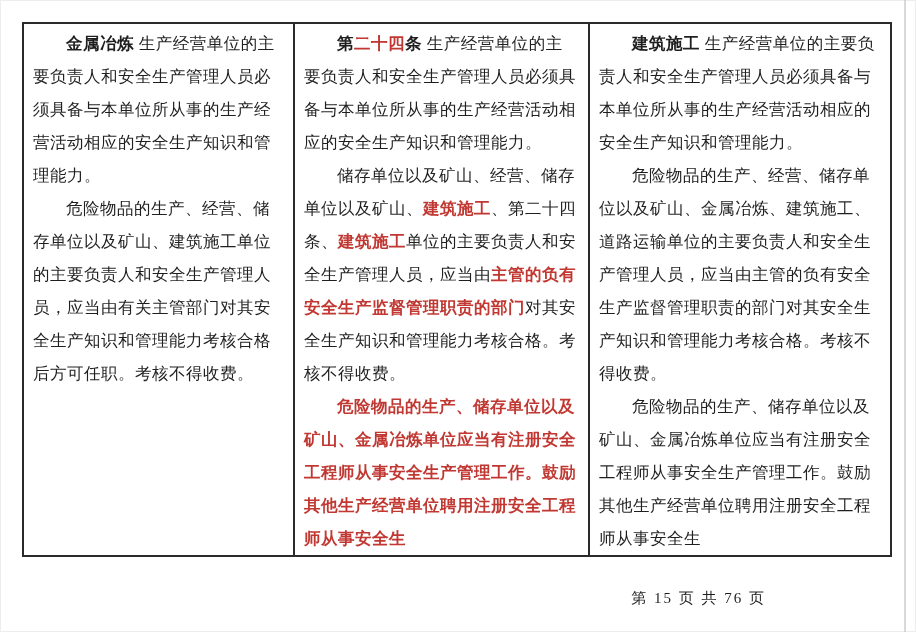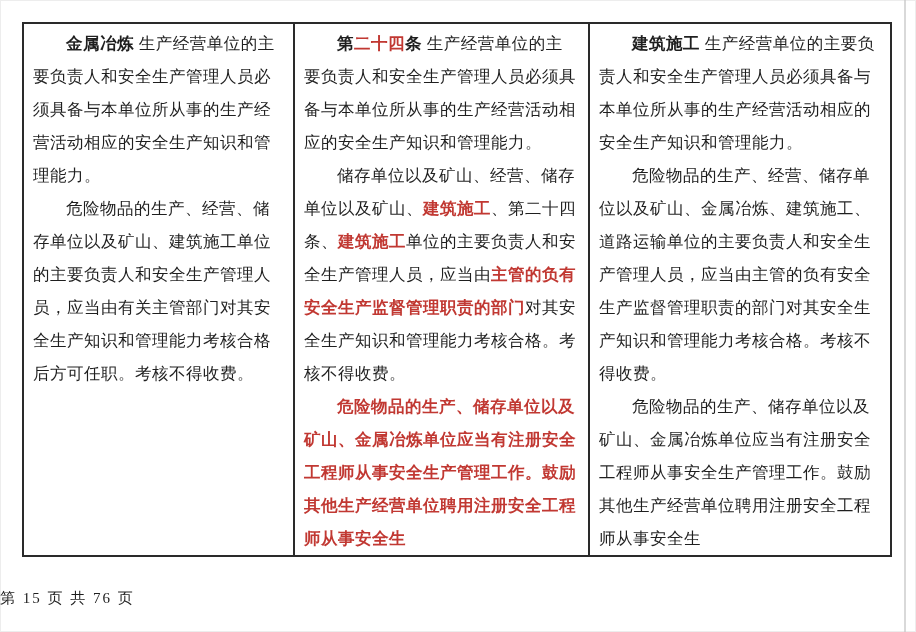--- a/index.html
+++ b/index.html
@@ -21,21 +21,21 @@
   }
   .row-top td{height:69px;}
   .row-main td{height:458px;}
   p.para{margin:0;text-indent:2em;}
   p.cont{margin:0;text-indent:0;}
   .hb{font-weight:bold;font-family:"Liberation Sans","DejaVu Sans",sans-serif;}
   .rb{color:#c13832;font-weight:bold;font-family:"Liberation Sans","DejaVu Sans",sans-serif;}
   .rr{color:#c13832;font-weight:bold;font-family:"Liberation Sans","DejaVu Sans",sans-serif;}
   .footer{
     position:absolute;left:0;top:589px;width:766px;
-    text-align:left;font-size:15px;color:#1f1f1f;letter-spacing:2px;
+    text-align:right;font-size:15px;color:#1f1f1f;letter-spacing:2px;
   }
   .page-edge-right{
     position:absolute;left:904px;top:0;width:2px;height:632px;
     background:#c4c4c4;opacity:.65;
   }
 </style>
 </head>
 <body>
 
 <table class="doc-table">

